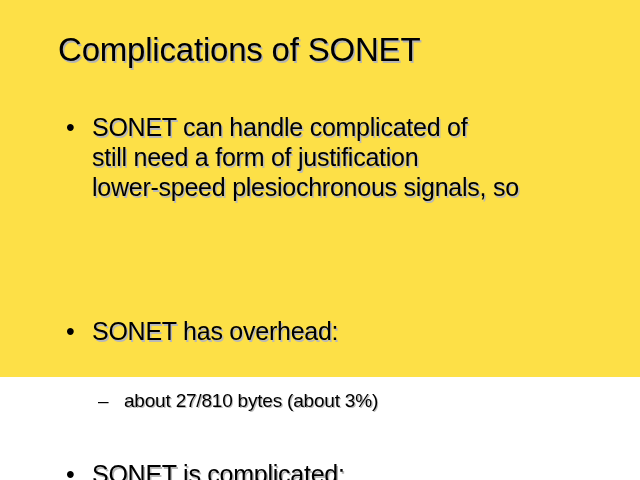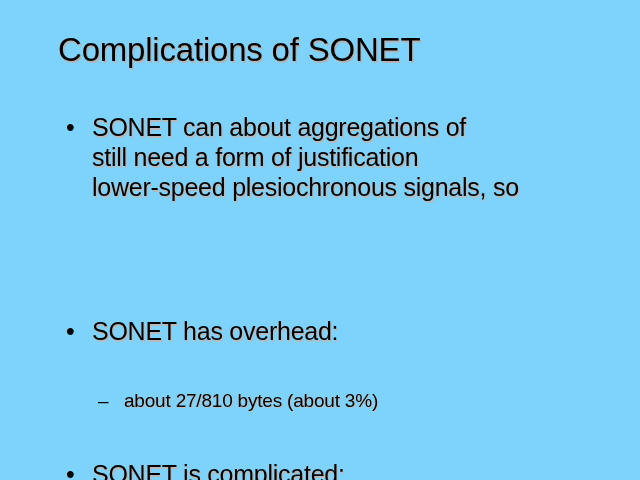--- a/index.html
+++ b/index.html
@@ -12,22 +12,22 @@
     height: 480px;
     overflow: hidden;
     font-family: "Liberation Sans", "DejaVu Sans", sans-serif;
     color: #000000;
     -webkit-font-smoothing: none;
   }
 
   #slide {
     position: relative;
     width: 640px;
-    height: 480px;
-    background: #7dd3fc;
+    height: 377px;
+    background: #fde047;
   }
 
   
   #slide-title {
     position: absolute;
     left: 58px;
     top: 31px;
     width: 530px;
     font-size: 33px;
     font-weight: 400;
@@ -111,21 +111,21 @@
 <body>
 
 <div id="slide">
 
   <div id="slide-title">Complications of SONET</div>
 
   <div id="body-list">
 
     <div class="bullet-block lvl1" id="block-1">
       <span class="marker">•</span>
-      <span class="txt">SONET can about aggregations of</span>
+      <span class="txt">SONET can handle complicated of</span>
       <span class="txt">still need a form of justification</span>
       <span class="txt">lower-speed plesiochronous signals, so</span>
     </div>
 
     <div class="bullet-block lvl1" id="block-2">
       <span class="marker">•</span>
       <span class="txt">SONET has overhead:</span>
     </div>
 
     <div class="bullet-block lvl2" id="block-3">

